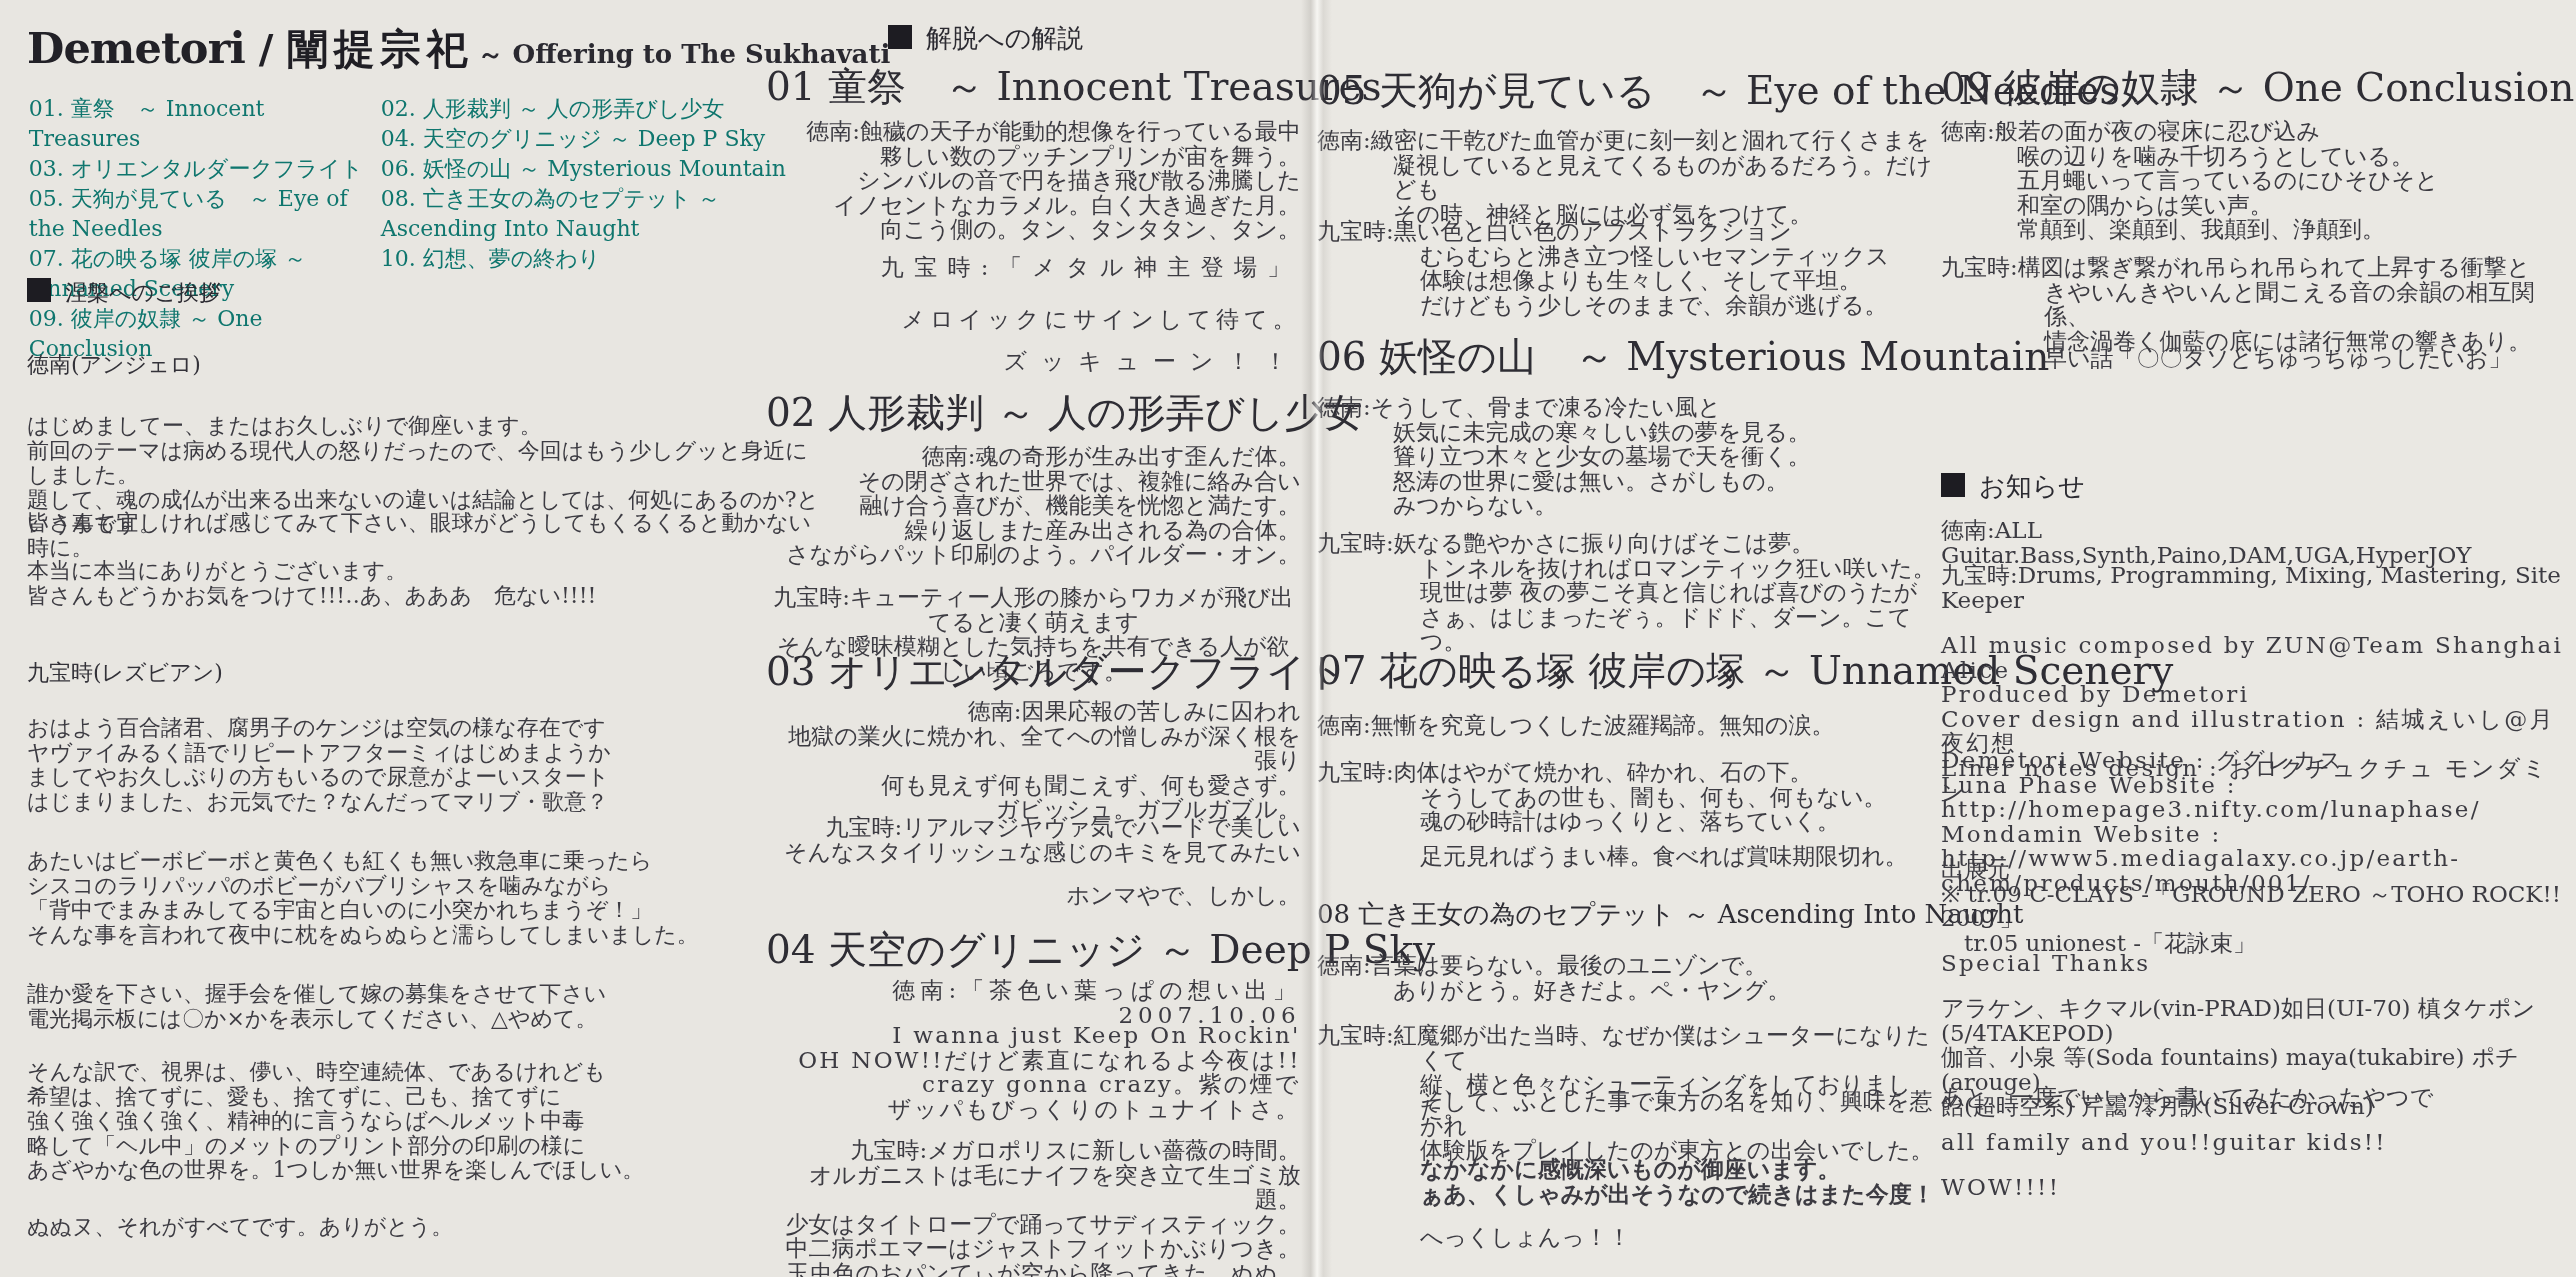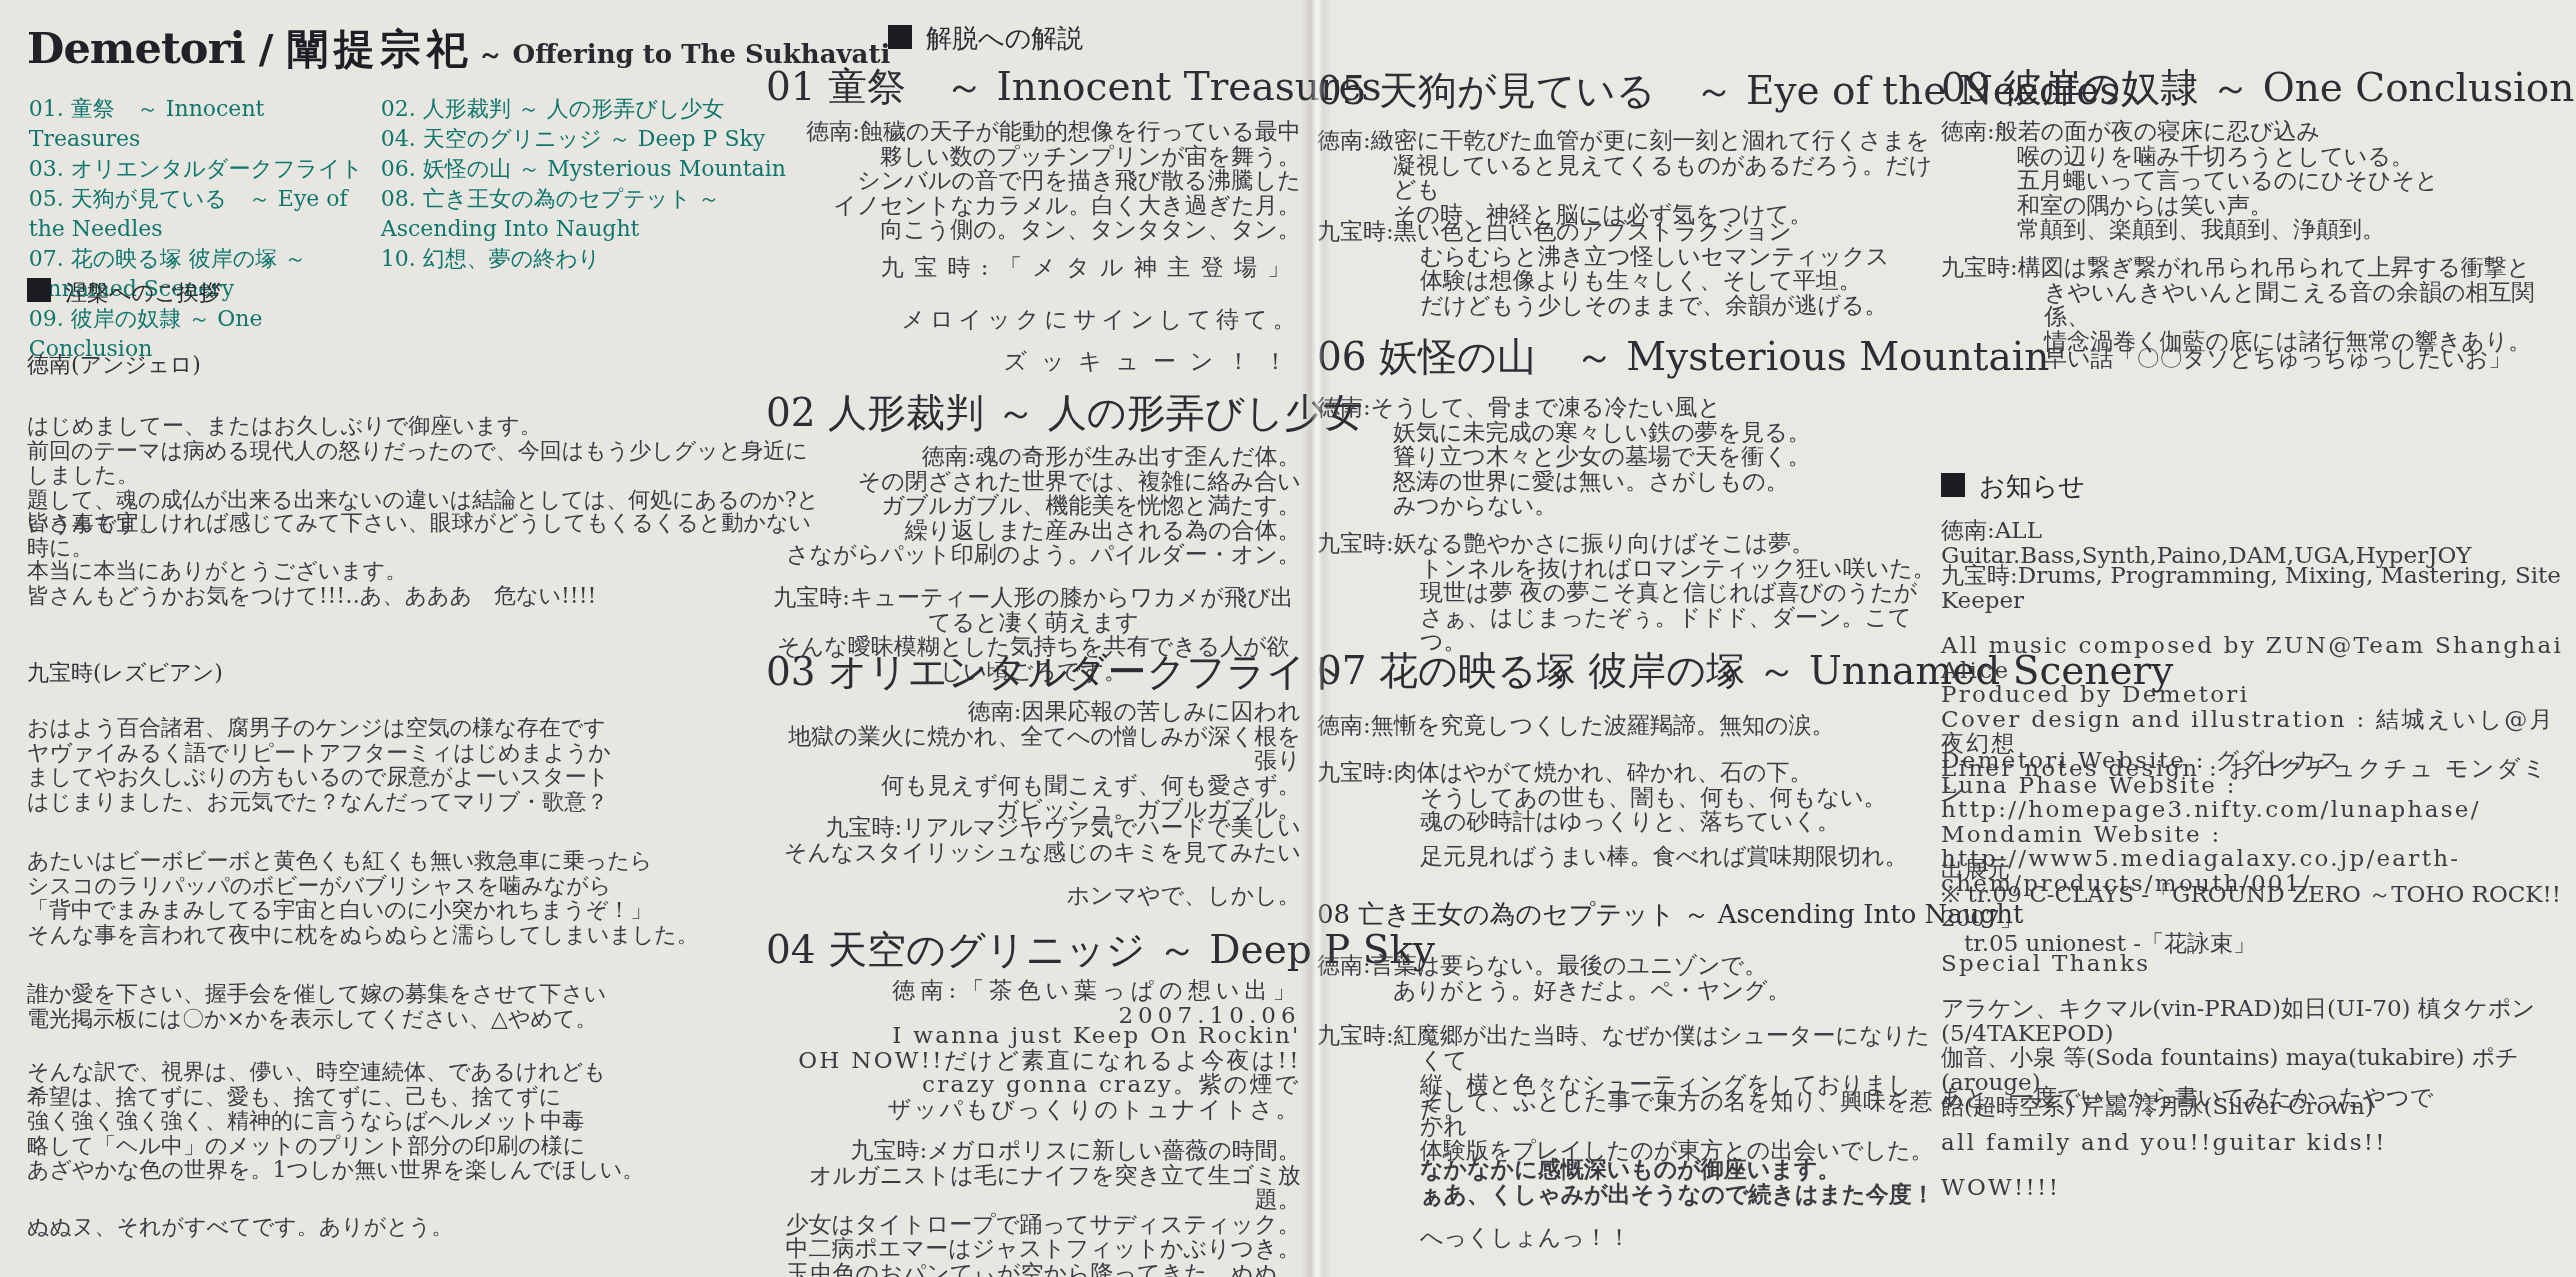--- a/index.html
+++ b/index.html
@@ -106,21 +106,21 @@
 シンバルの音で円を描き飛び散る沸騰した
 イノセントなカラメル。白く大き過ぎた月。
 向こう側の。タン、タンタタン、タン。</div>
     <div class="blk sp1" style="top:255px;">九宝時:「メタル神主登場」</div>
     <div class="blk sp2" style="top:307px;">メロイックにサインして待て。</div>
     <div class="blk sp3" style="top:349px;">ズッキューン！！</div>
 
     <div class="blk ttitle" style="top:395px;">02 人形裁判 ～ 人の形弄びし少女</div>
     <div class="blk" style="top:444px;">徳南:魂の奇形が生み出す歪んだ体。
 その閉ざされた世界では、複雑に絡み合い
-ガブルガブル、機能美を恍惚と満たす。
+融け合う喜びが、機能美を恍惚と満たす。
 繰り返しまた産み出される為の合体。
 さながらパット印刷のよう。パイルダー・オン。</div>
     <div class="blk" style="top:585px;text-align:center;">九宝時:キューティー人形の膝からワカメが飛び出てると凄く萌えます
 そんな曖昧模糊とした気持ちを共有できる人が欲しい頃ごろです。</div>
 
     <div class="blk ttitle" style="top:654px;">03 オリエンタルダークフライト</div>
     <div class="blk" style="top:699px;">徳南:因果応報の苦しみに囚われ
 地獄の業火に焼かれ、全てへの憎しみが深く根を張り
 何も見えず何も聞こえず、何も愛さず。
 ガビッシュ。ガブルガブル。</div>

